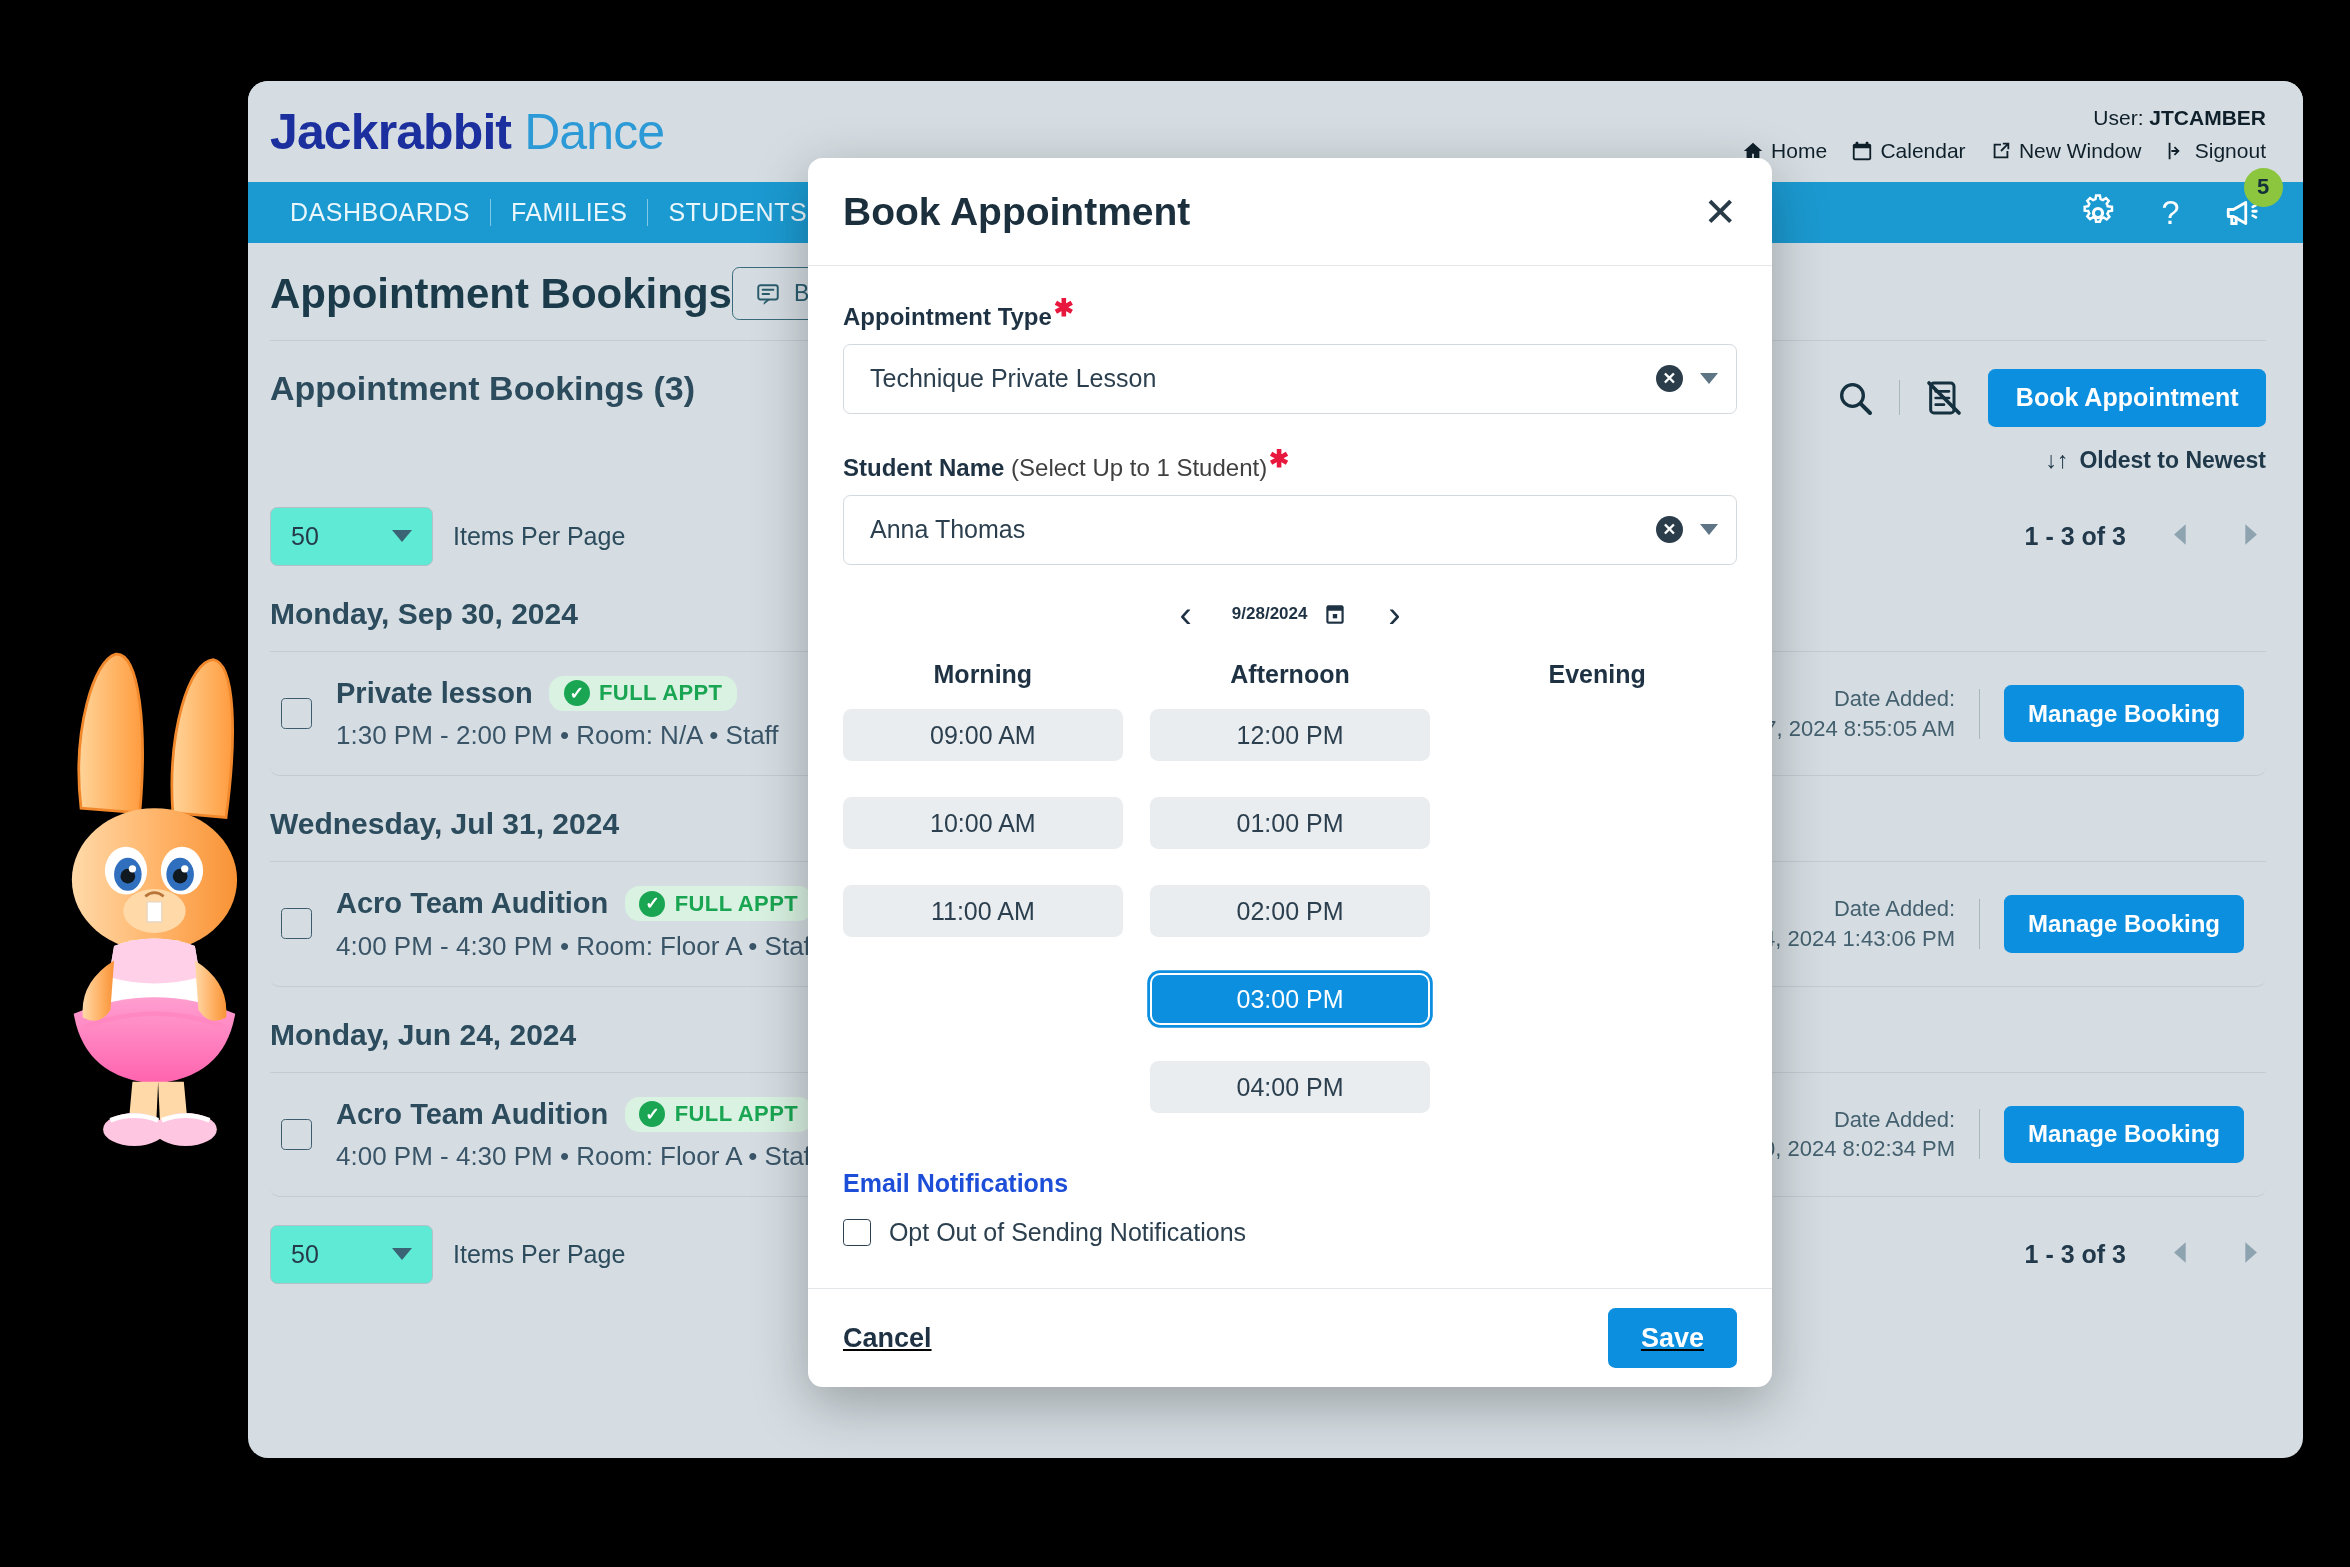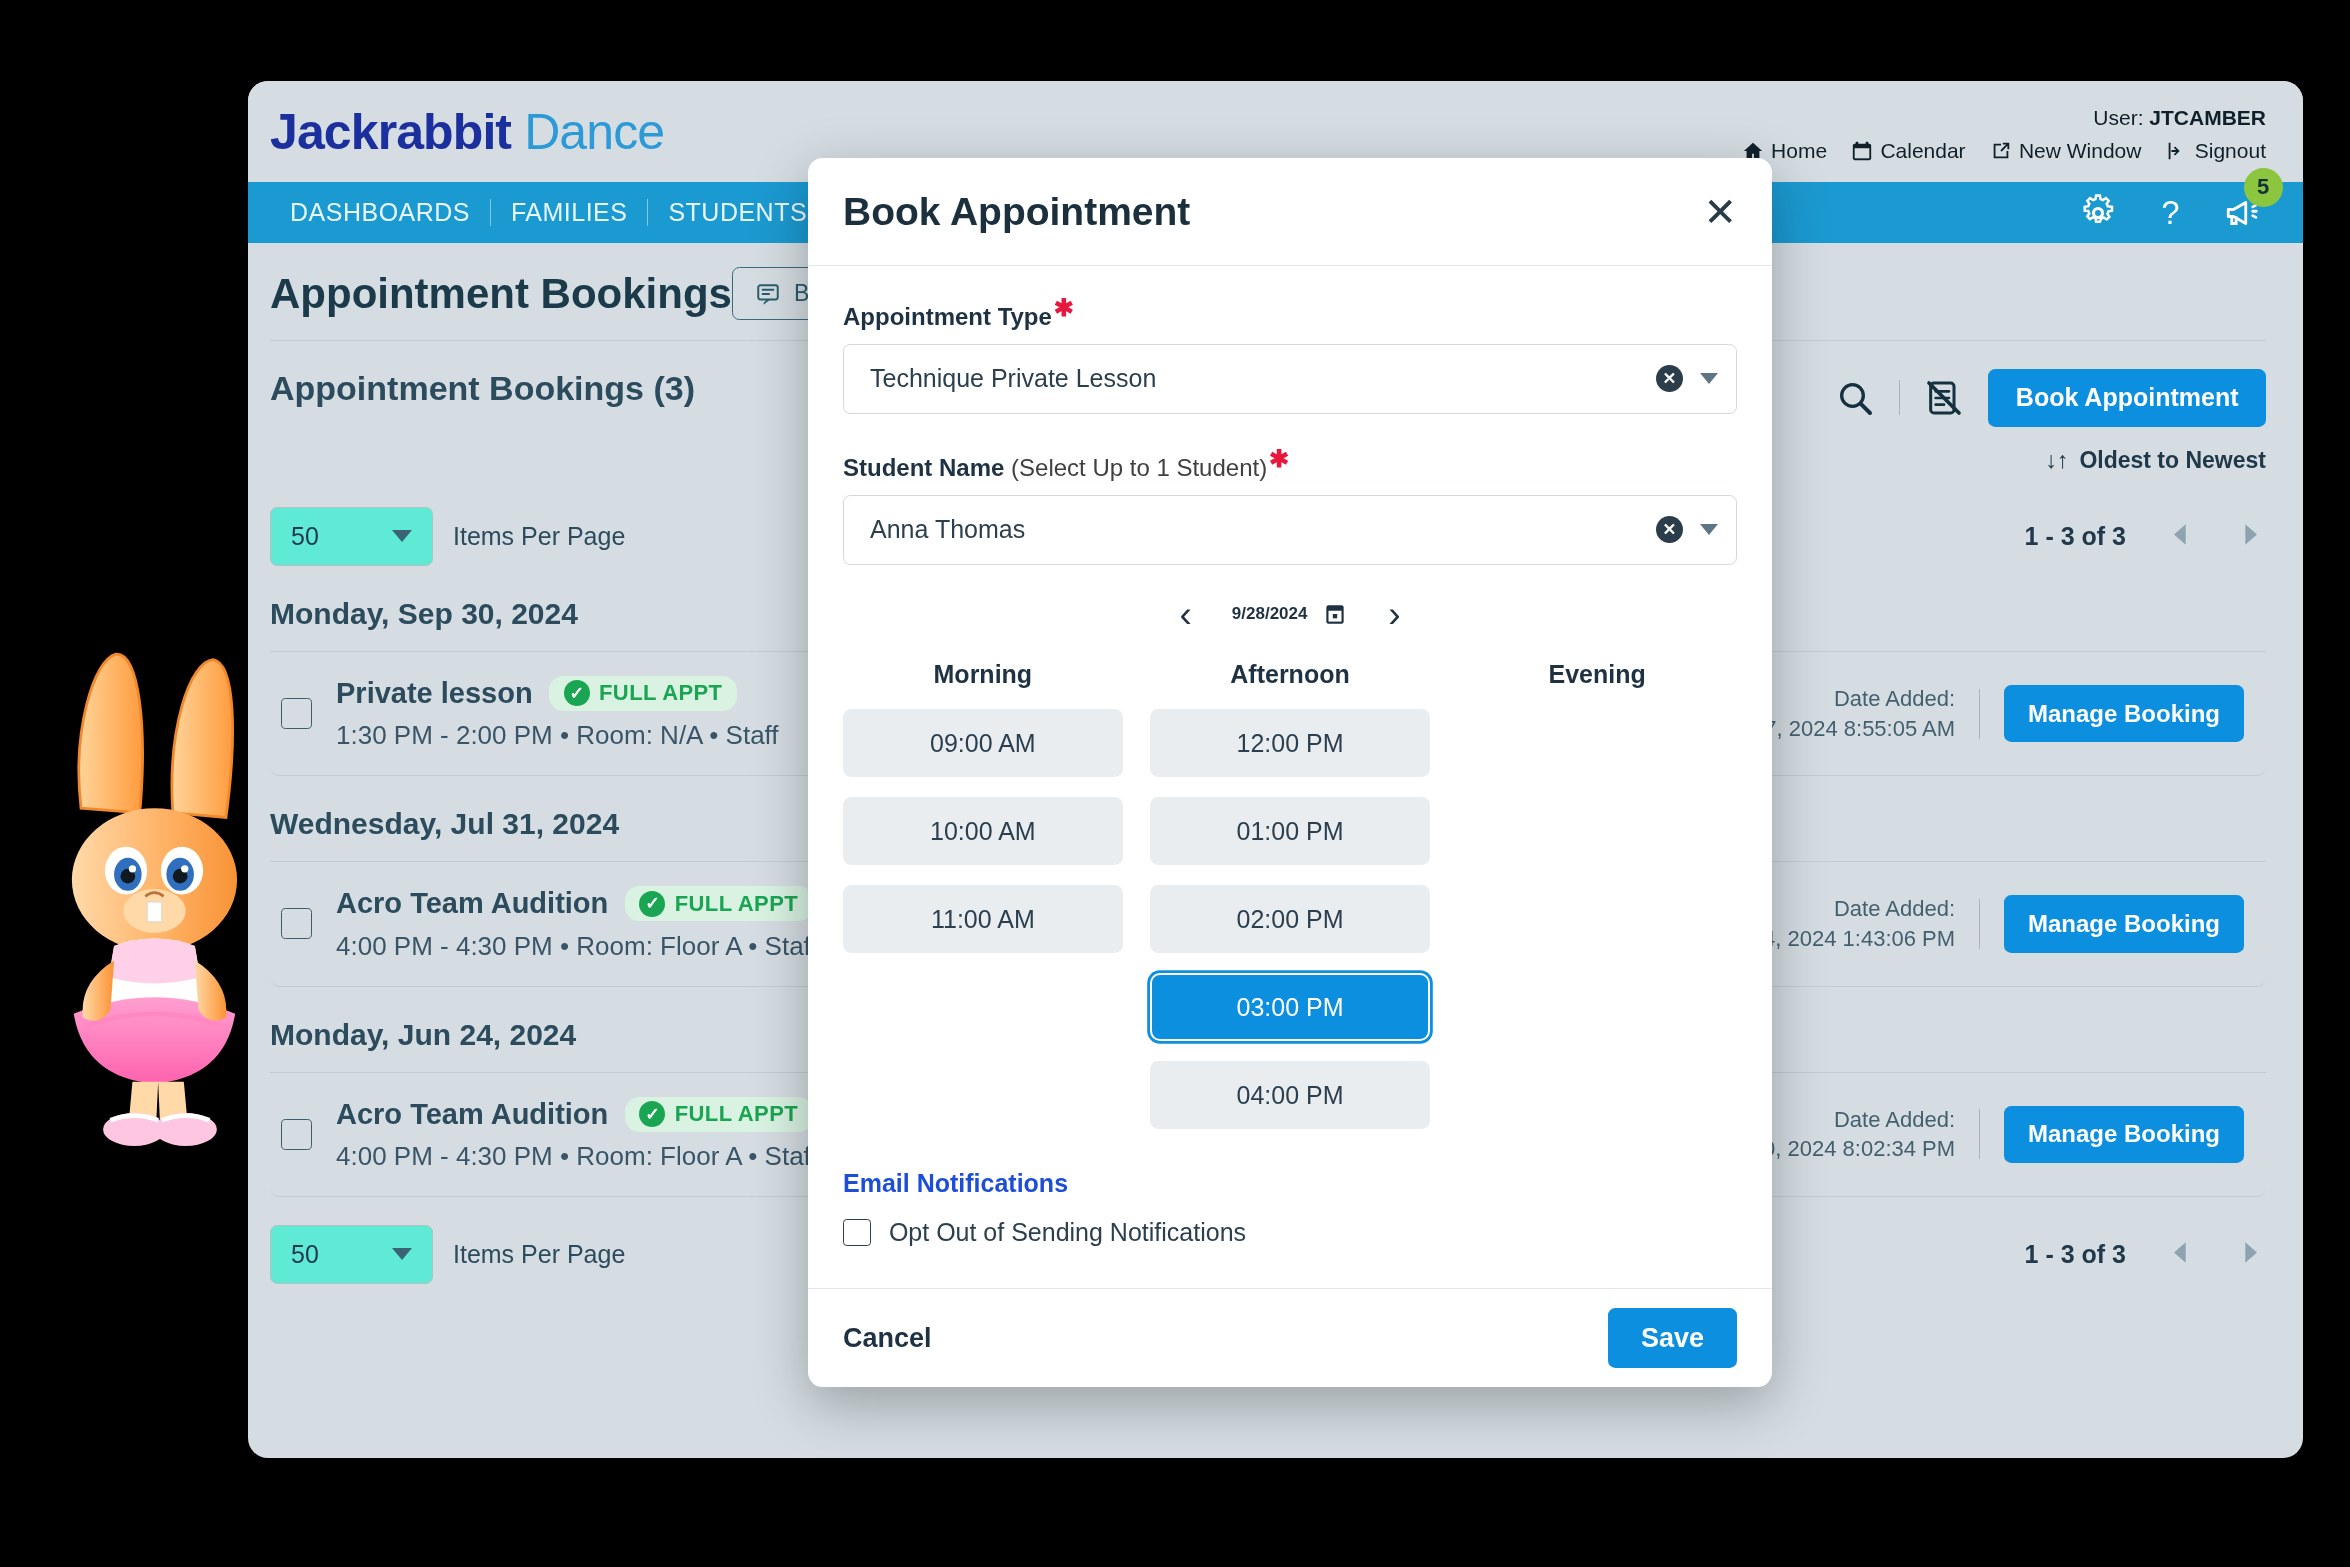--- a/index.html
+++ b/index.html
@@ -165,38 +165,39 @@
   }
   .select-caret { width: 0; height: 0; border-left: 9.2px solid transparent; border-right: 9.2px solid transparent; border-top: 11px solid #5e7585; }
 
   .date-nav { display: flex; align-items: center; justify-content: center; gap: 40px; margin: 24px 0 27.5px 0; }
   .dn-arrow { font-size: 37px; color: #1e3243; cursor: pointer; line-height: 1; }
   .dn-date { display: flex; align-items: center; gap: 14.7px; font-size: 17px; font-weight: 700; color: #1e3243; cursor: pointer; }
 
   .slots-grid { display: grid; grid-template-columns: 1fr 1fr 1fr; gap: 0 27.5px; }
   .slot-col-head { text-align: center; font-size: 25px; font-weight: 700; color: #1e3243; margin-bottom: 20px; }
   .slot {
-    height: 68px; background: #e9edf0; border-radius: 8.3px;
+    height: 52px; background: #e9edf0; border-radius: 8.3px;
     display: flex; align-items: center; justify-content: center;
-    font-size: 25px; color: #2b3f4e; margin-bottom: 20px; cursor: pointer;
+    font-size: 25px; color: #2b3f4e; margin-bottom: 36px; cursor: pointer;
   }
   .slot.selected {
     background: #0d8fe0; color: #fff; font-weight: 400;
     border: 2.8px solid #fff; box-shadow: 0 0 0 2.8px #0d8fe0; border-radius: 10px;
   }
   .email-section { margin-top: 20px; }
   .email-title { font-size: 25px; font-weight: 700; color: #1d4ed8; margin-bottom: 20px; }
   .opt-row { display: flex; align-items: center; gap: 18.4px; cursor: pointer; }
   .opt-box { width: 27.5px; height: 27.5px; border: 1.8px solid #2b3f4e; border-radius: 3.7px; }
   .opt-label { font-size: 25px; color: #2b3f4e; }
 
   .modal-foot {
     height: 99px; border-top: 0.9px solid #e3e7ea;
     display: flex; align-items: center; justify-content: space-between;
     padding: 0 35px;
+    text-decoration: underline;
   }
   .cancel-btn { font-size: 27px; font-weight: 700; color: #1e3243; cursor: pointer; background: none; border: none; font-family: inherit; }
   .save-btn {
     background: #0d8fe0; color: #fff; border: none; border-radius: 7.3px;
     font-size: 27px; font-weight: 700; padding: 14.7px 33px; cursor: pointer; font-family: inherit;
   }
 
   
   .mascot { position: absolute; left: 37px; top: 643px; width: 312px; height: 514px; z-index: 60; pointer-events: none; }
 </style>

